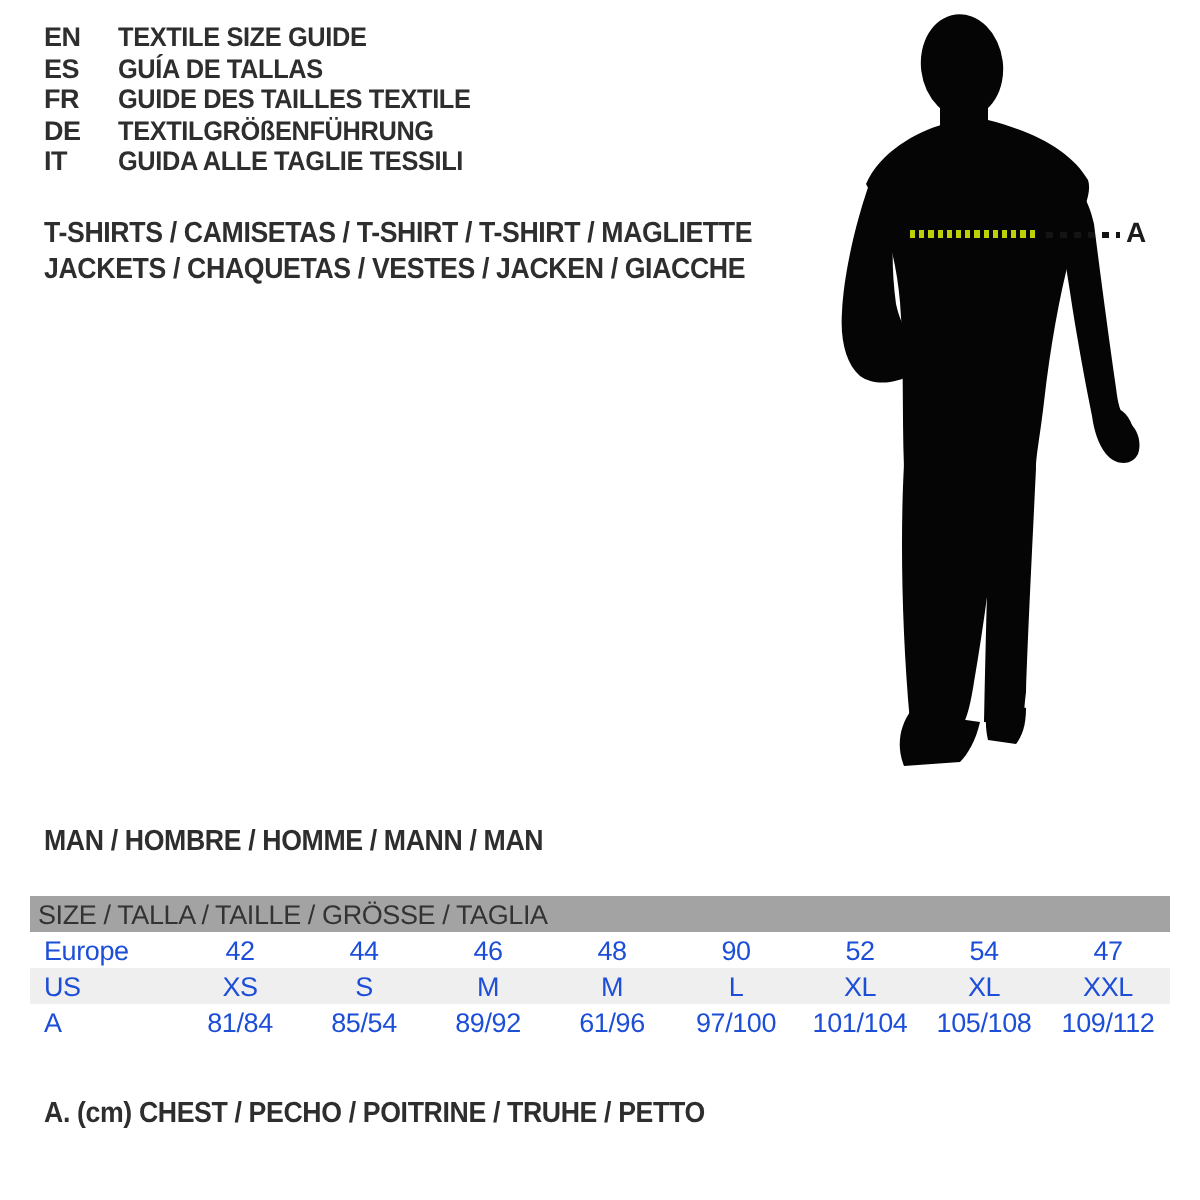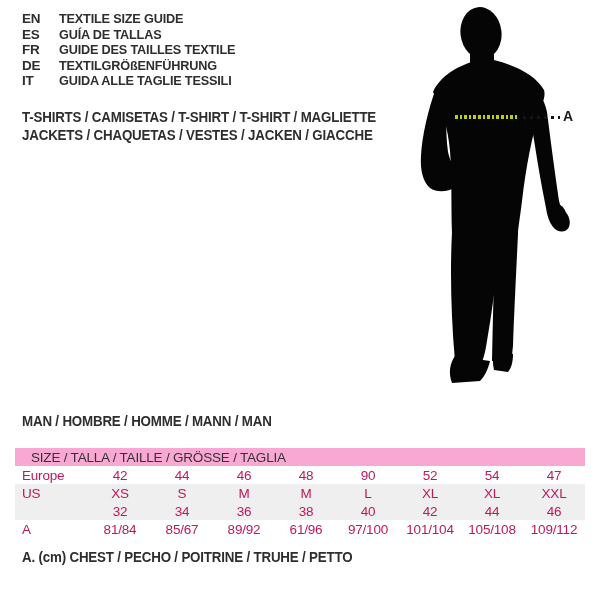--- a/index.html
+++ b/index.html
@@ -29,23 +29,23 @@
       background: repeating-linear-gradient(90deg, #141414 0 3.4px, transparent 3.4px 7px); }
   .measure-label { position: absolute; left: 143px; top: 102px; font-weight: bold; font-size: 14px; color: #1c1c1c; }
 
   
   .section-title { position: absolute; left: 22px; top: 413px; font-size: 14.5px; }
 
   
   .size-table-wrap { position: absolute; left: 15px; top: 448px; width: 570px; }
   table { width: 100%; border-collapse: collapse; table-layout: fixed; }
   col.c-label { width: 74px; }
-  th.band { background: #f9a8d4; text-align: left; font-weight: normal; font-size: 13.5px;
-      color: #333; height: 18px; padding-left: 16px; letter-spacing: -0.2px; }
-  td { font-size: 13.5px; color: #be185d; height: 18px; text-align: center; letter-spacing: -0.2px; }
+  th.band { background: #a3a3a3; text-align: left; font-weight: normal; font-size: 13.5px;
+      color: #333; height: 18px; padding-left: 4px; letter-spacing: -0.2px; }
+  td { font-size: 13.5px; color: #1d4ed8; height: 18px; text-align: center; letter-spacing: -0.2px; }
   td.lbl { text-align: left; padding-left: 7px; }
   tr.alt td { background: #efefef; }
 
   
   .footnote { position: absolute; left: 22px; top: 549px; font-size: 14.5px; }
 </style>
 </head>
 <body>
 
 <div class="page">
@@ -152,35 +152,24 @@
           <td class="lbl">US</td>
           <td>XS</td>
           <td>S</td>
           <td>M</td>
           <td>M</td>
           <td>L</td>
           <td>XL</td>
           <td>XL</td>
           <td>XXL</td>
         </tr>
-        <tr class="alt">
-          <td class="lbl"></td>
-          <td>32</td>
-          <td>34</td>
-          <td>36</td>
-          <td>38</td>
-          <td>40</td>
-          <td>42</td>
-          <td>44</td>
-          <td>46</td>
-        </tr>
         <tr>
           <td class="lbl">A</td>
           <td>81/84</td>
-          <td>85/67</td>
+          <td>85/54</td>
           <td>89/92</td>
           <td>61/96</td>
           <td>97/100</td>
           <td>101/104</td>
           <td>105/108</td>
           <td>109/112</td>
         </tr>
       </tbody>
     </table>
   </div>

